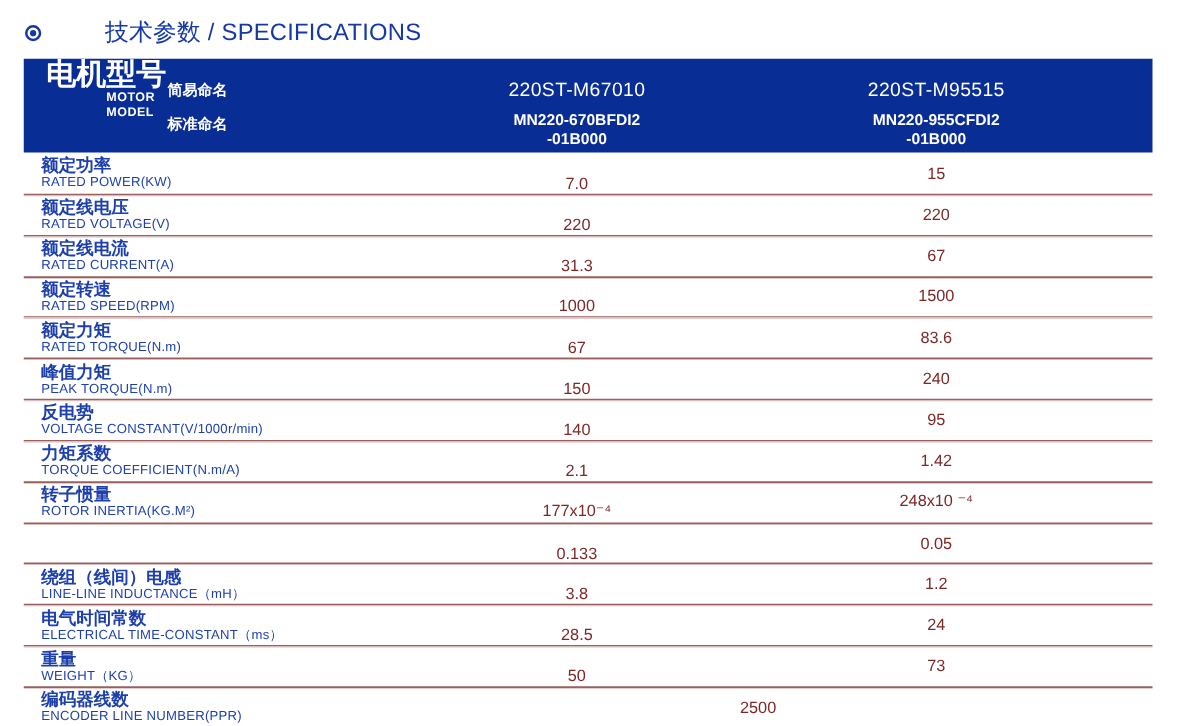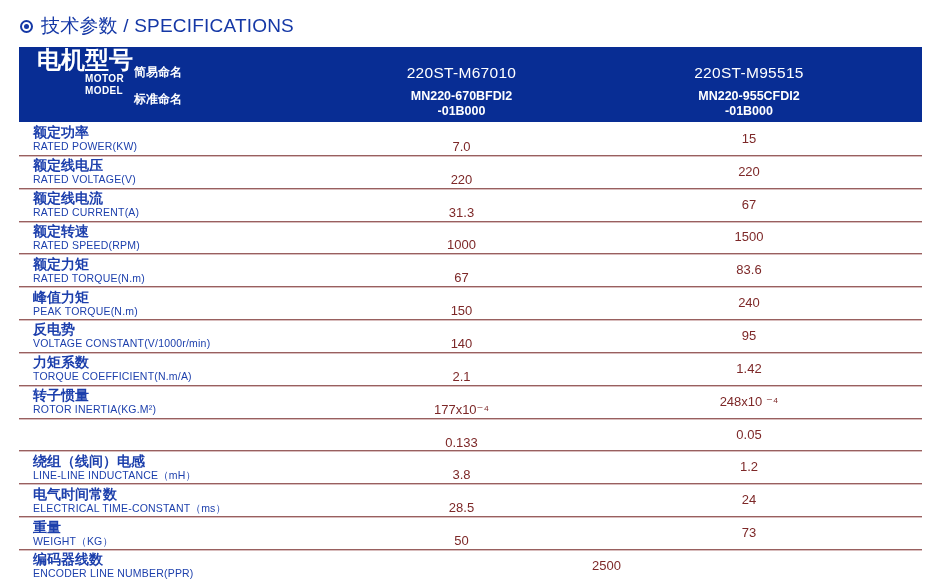--- a/index.html
+++ b/index.html
@@ -8,21 +8,21 @@
     --header-text:#FFFFFF;
     --label-blue:#1C3FAC;
     --value-maroon:#7D2828;
     --separator-dark:#98605F;
     --separator-light:#D9BDBD;
   }
   *{box-sizing:border-box;margin:0;padding:0;}
   html,body{width:950px;height:581px;overflow:hidden;background:#fff;}
   body{font-family:"Liberation Sans","DejaVu Sans",sans-serif;}
 
-  .title-row{display:flex;align-items:center;margin:14px 0 0 20px;height:24px;}
+  .title-row{display:flex;align-items:center;margin:14px 0 0 20px;height:24px;gap:43px;}
   .title-icon{width:13px;height:13px;border:2px solid var(--title-blue);border-radius:50%;
     display:inline-flex;align-items:center;justify-content:center;margin-right:8px;flex:0 0 auto;}
   .title-icon::after{content:"";width:5px;height:5px;border-radius:50%;background:var(--title-blue);}
   .title-text{color:var(--title-blue);font-size:19px;letter-spacing:.2px;}
 
   .table{width:903px;margin:9px 0 0 19px;}
 
   .hdr{display:grid;grid-template-columns:115px 185px 285px 290px;grid-template-rows:40px 35px;
     background:var(--header-bg);color:var(--header-text);height:75px;}
   .hdr-motor{grid-column:1;grid-row:1/3;display:flex;flex-direction:column;padding-left:18px;}

